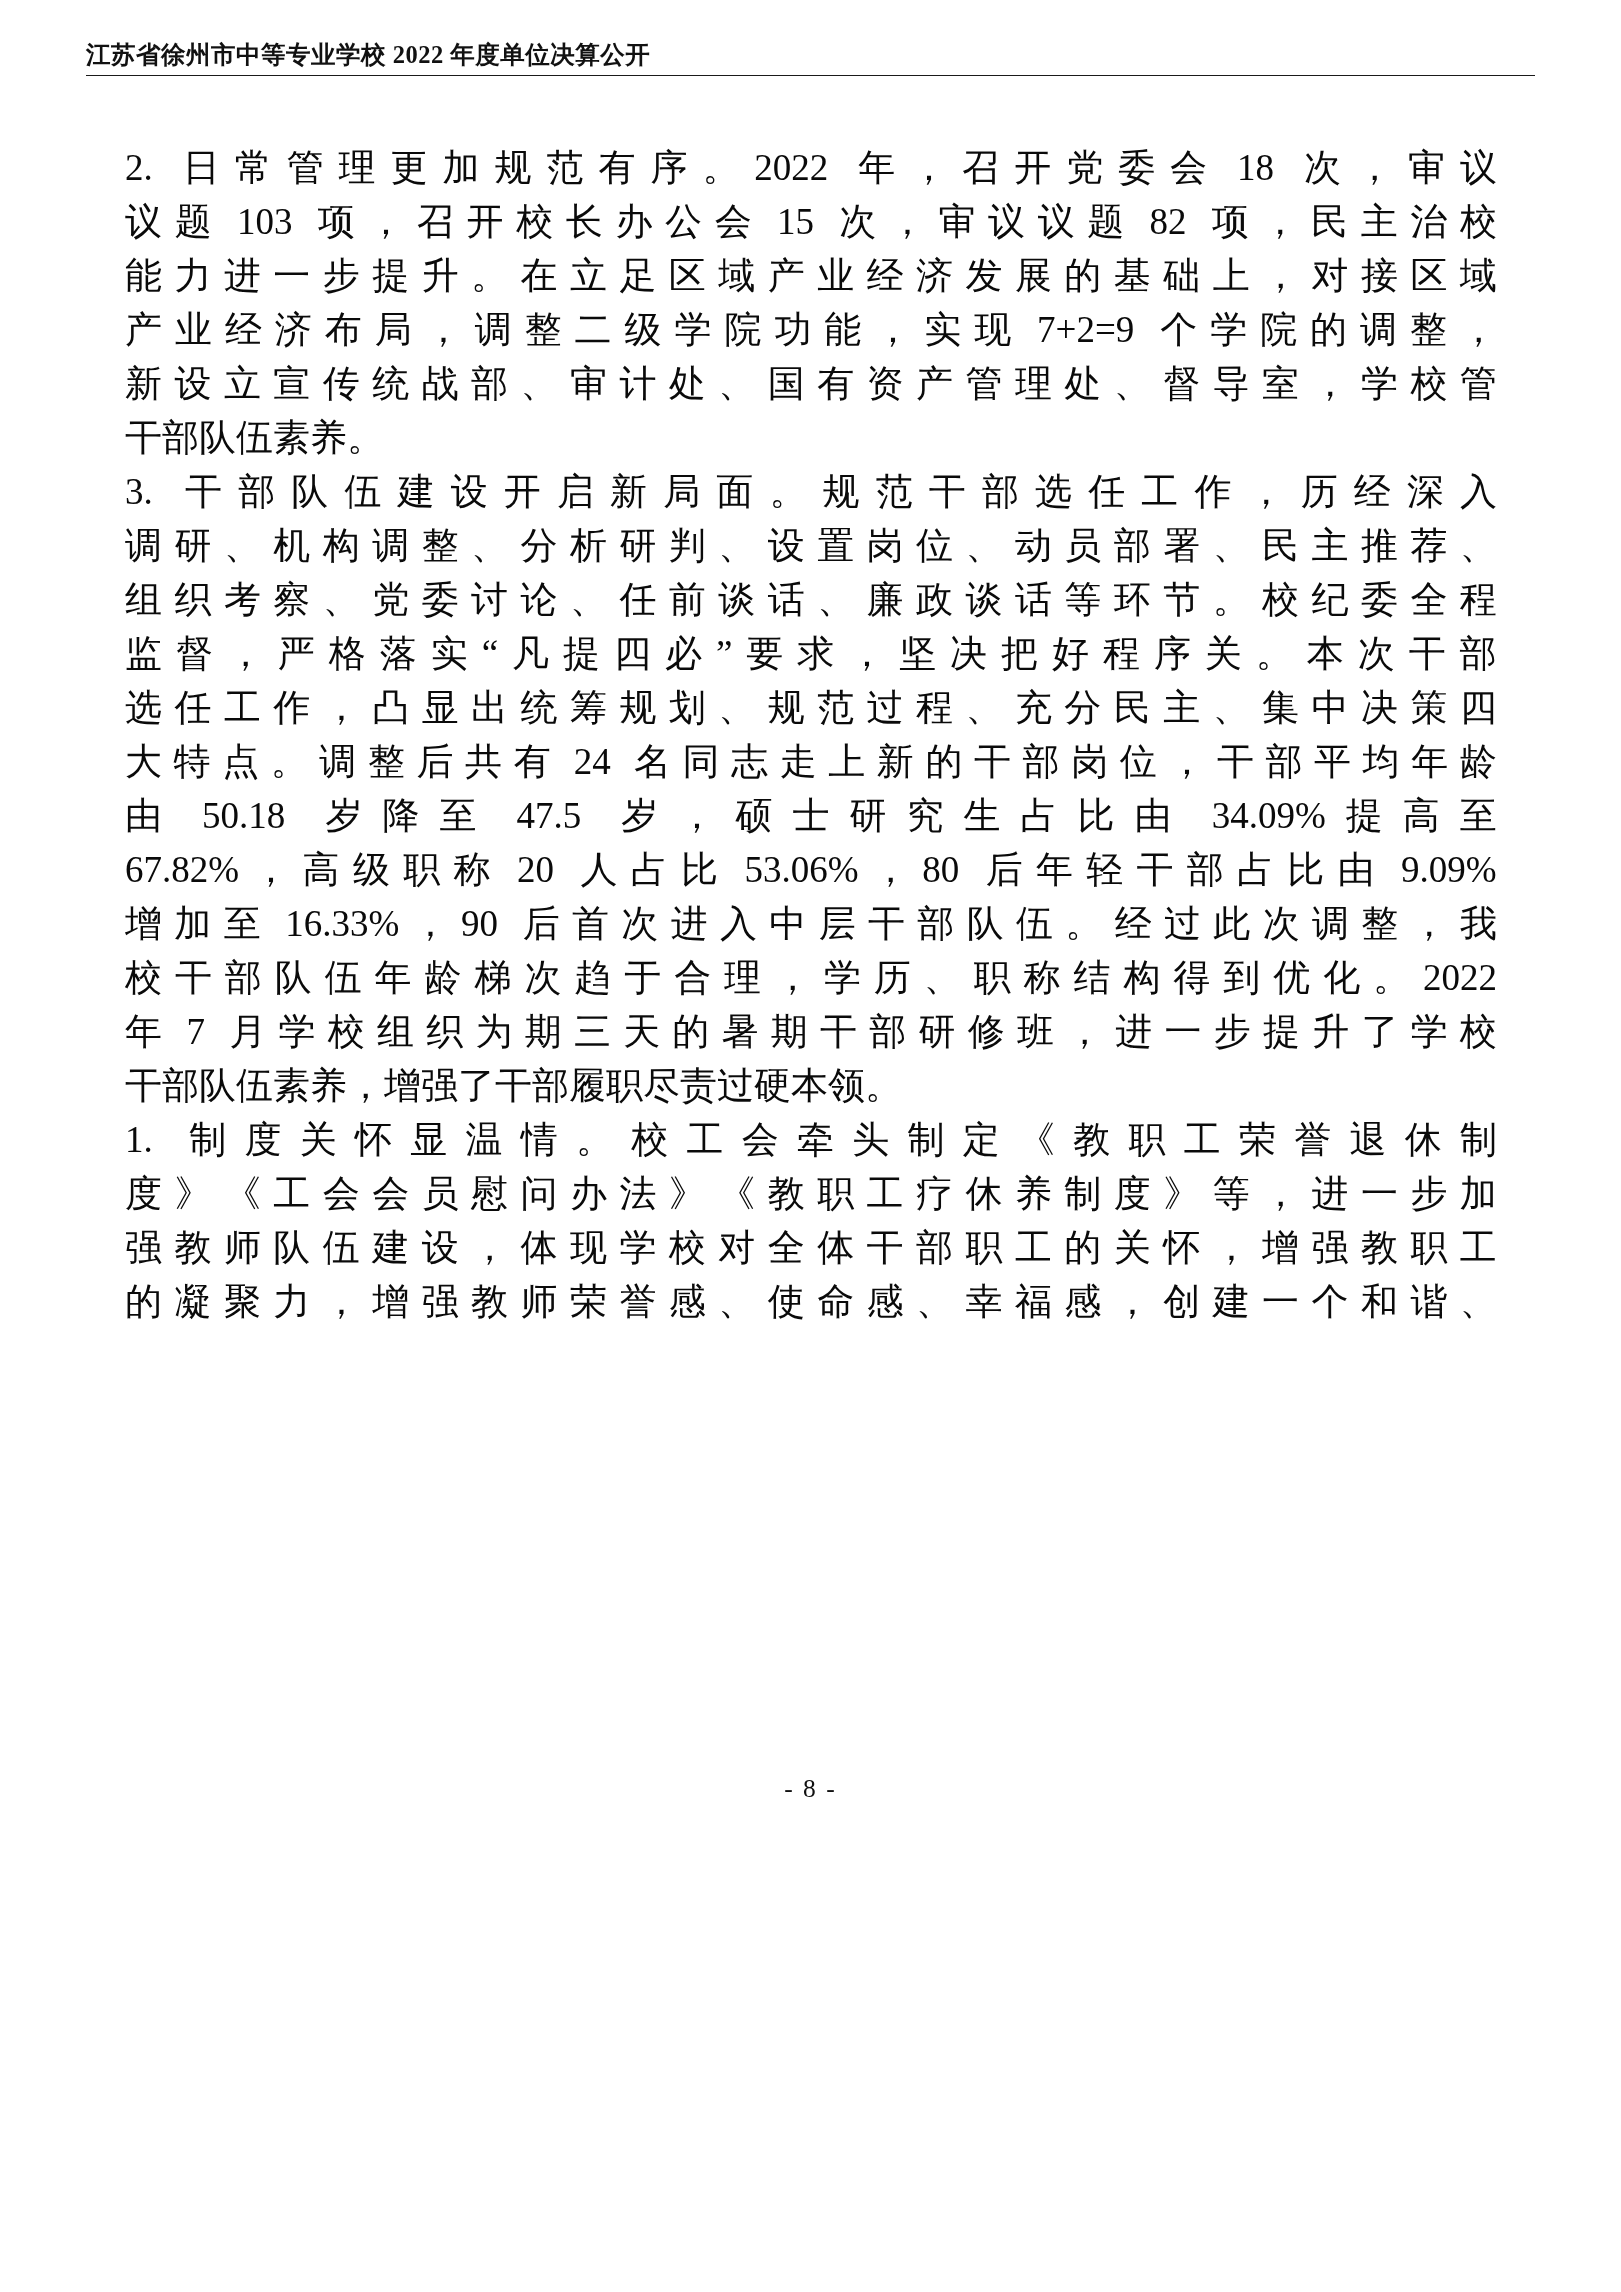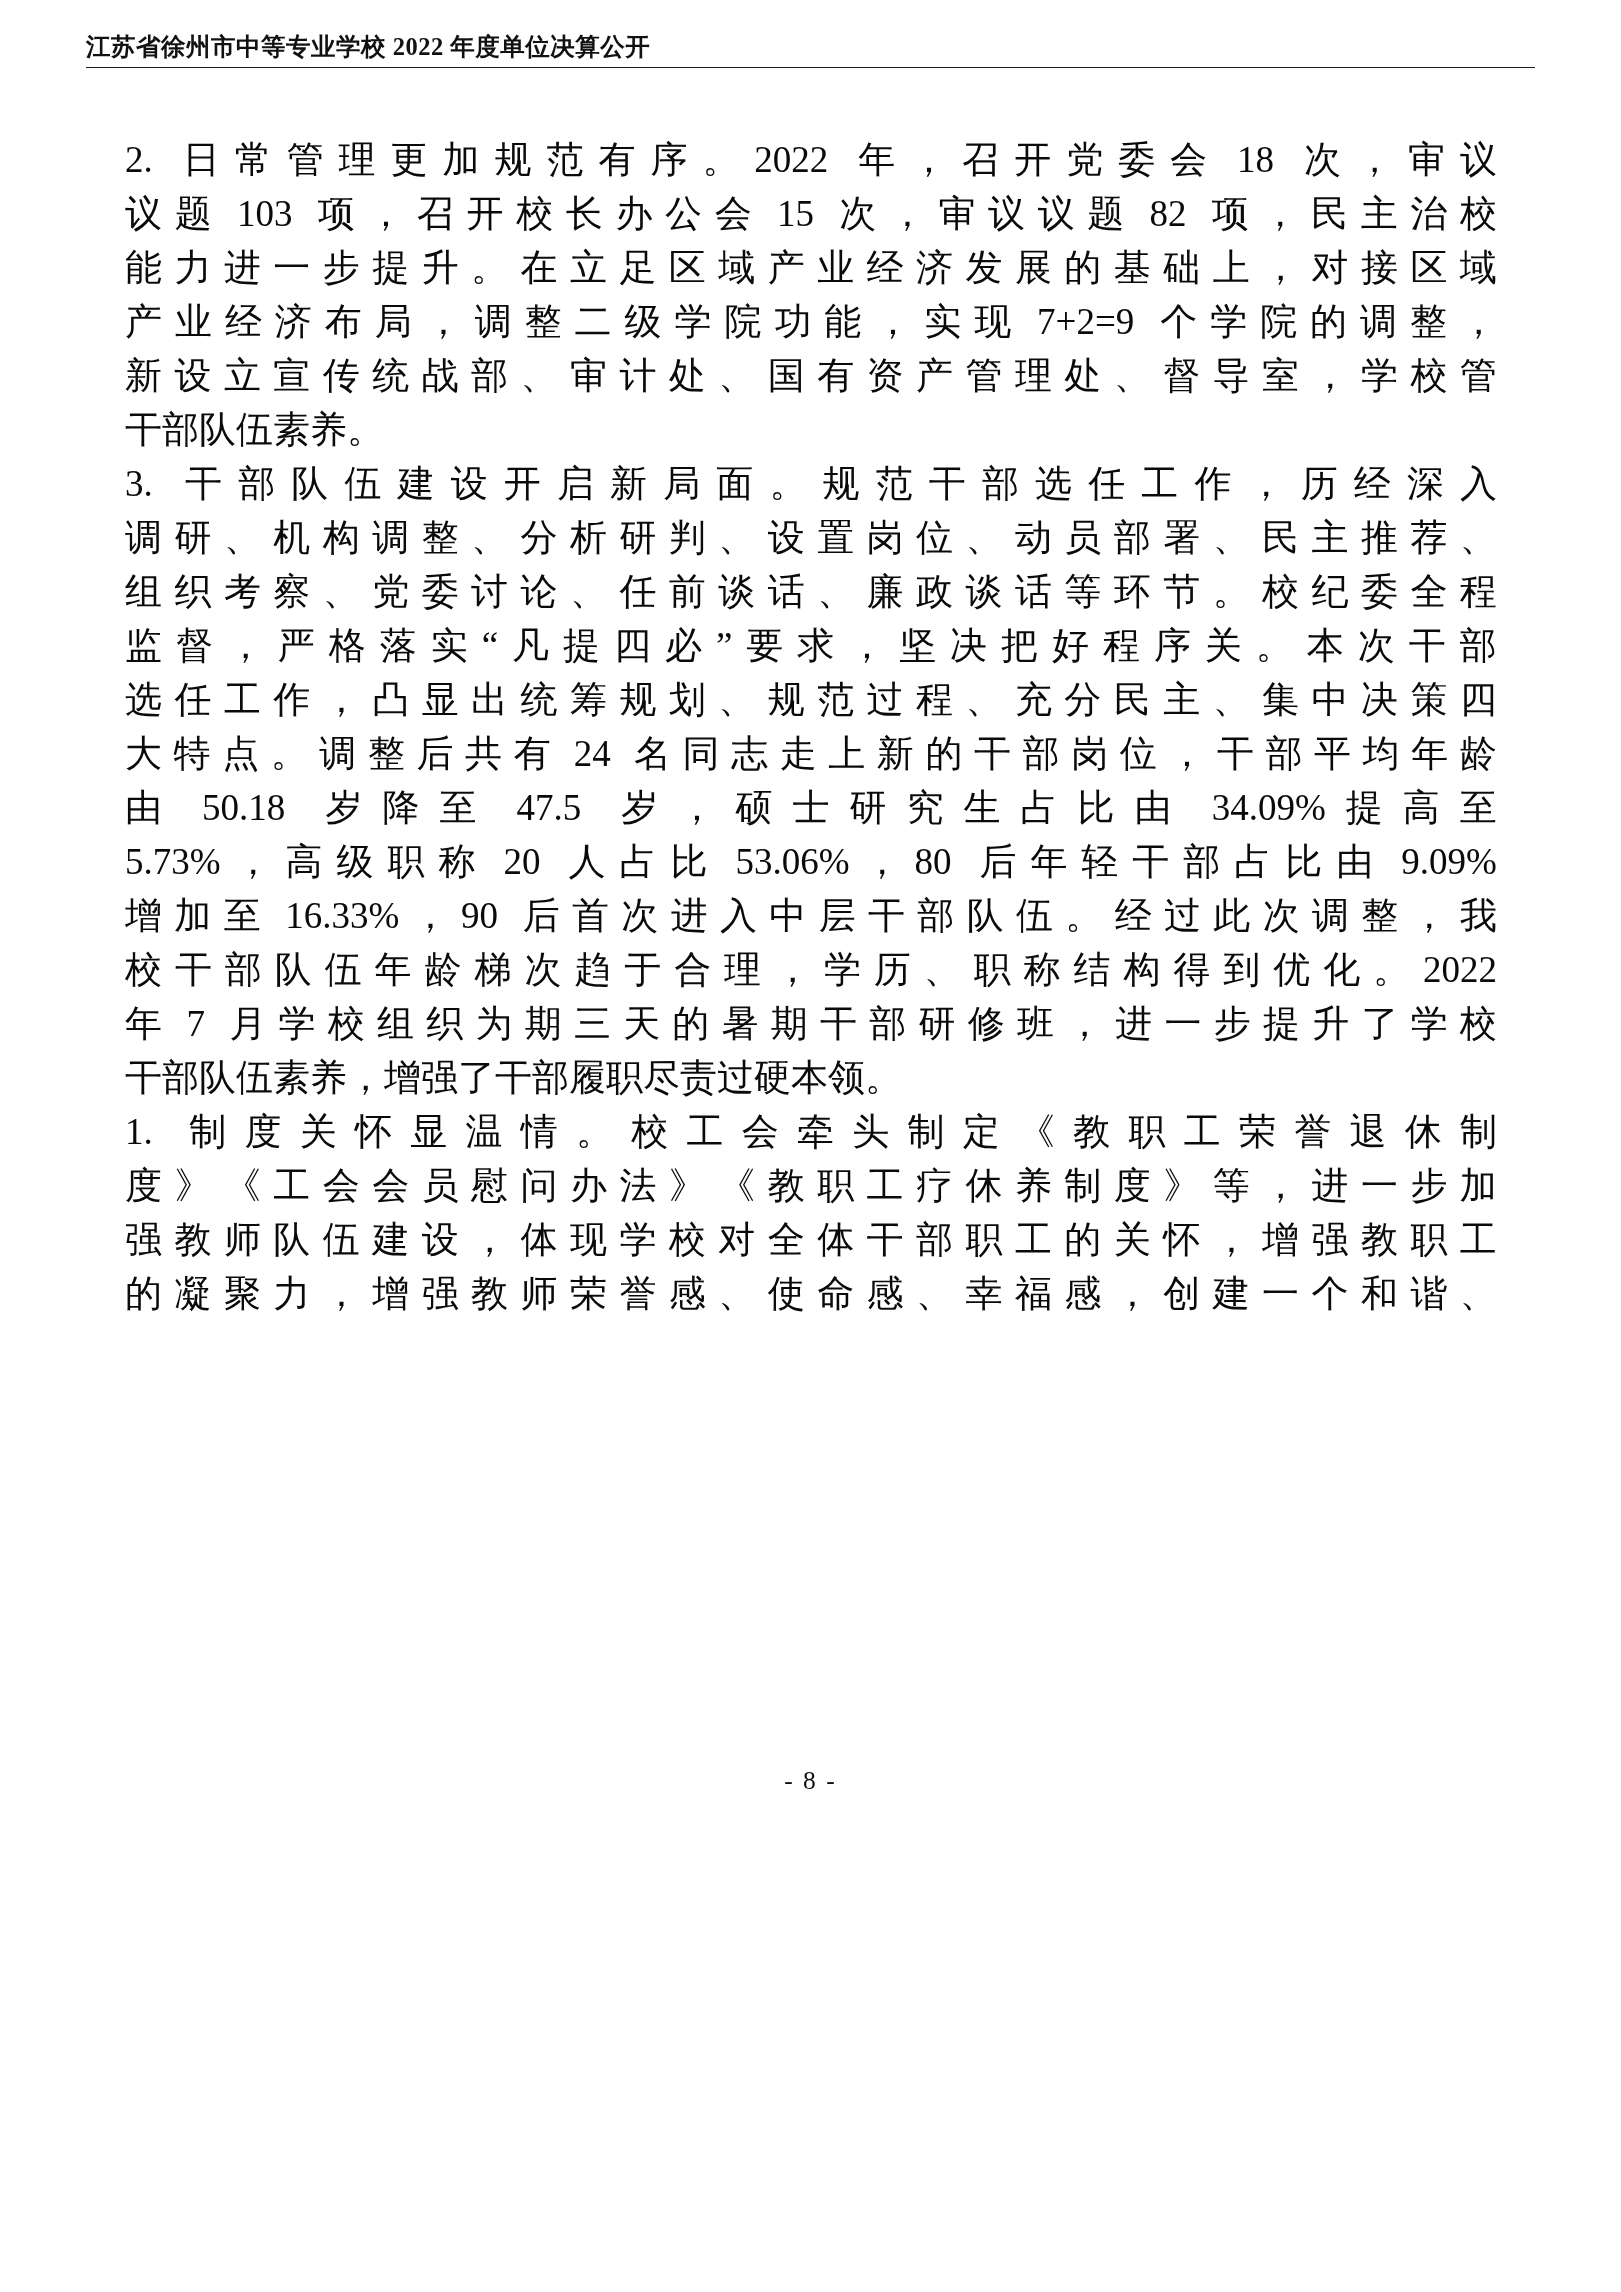--- a/index.html
+++ b/index.html
@@ -5,21 +5,21 @@
   html, body {
     margin: 0;
     padding: 0;
     background: #ffffff;
   }
   .page {
     position: relative;
     width: 1621px;
     height: 1837px;
     background: #ffffff;
-    margin: 8px auto;
+    margin: 16px auto;
     overflow: hidden;
     font-family: "Liberation Serif", "DejaVu Serif", serif;
     color: #0b0b0b;
   }
 
   
   .header-zone {
     position: absolute;
     left: 0;
     top: 0;
@@ -472,21 +472,21 @@
           <span>占</span>
           <span>比</span>
           <span>由</span>
           <span> </span>
           <span>34.09%</span>
           <span>提</span>
           <span>高</span>
           <span>至</span>
         </span>
       <span class="line j">
-          <span>5.73%</span>
+          <span>67.82%</span>
           <span>，</span>
           <span>高</span>
           <span>级</span>
           <span>职</span>
           <span>称</span>
           <span> </span>
           <span>20</span>
           <span> </span>
           <span>人</span>
           <span>占</span>

